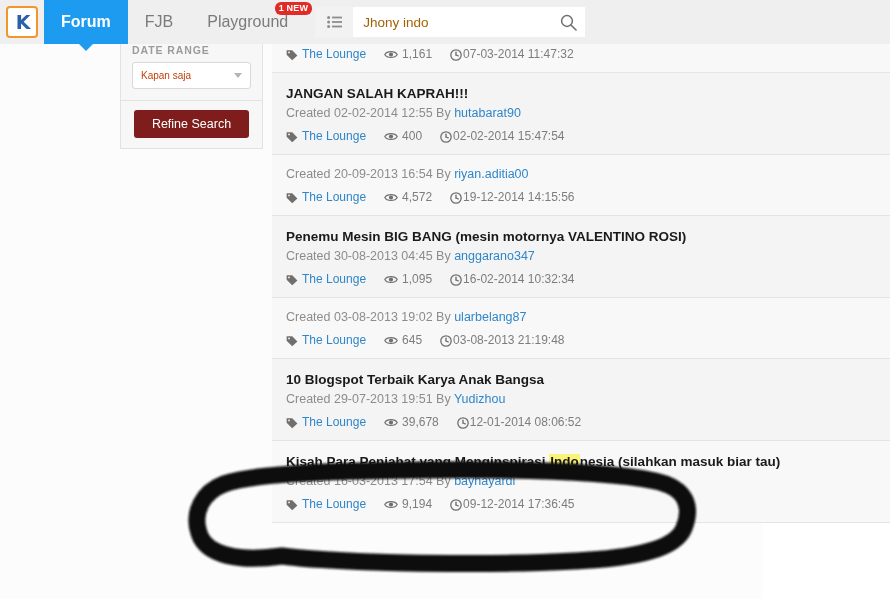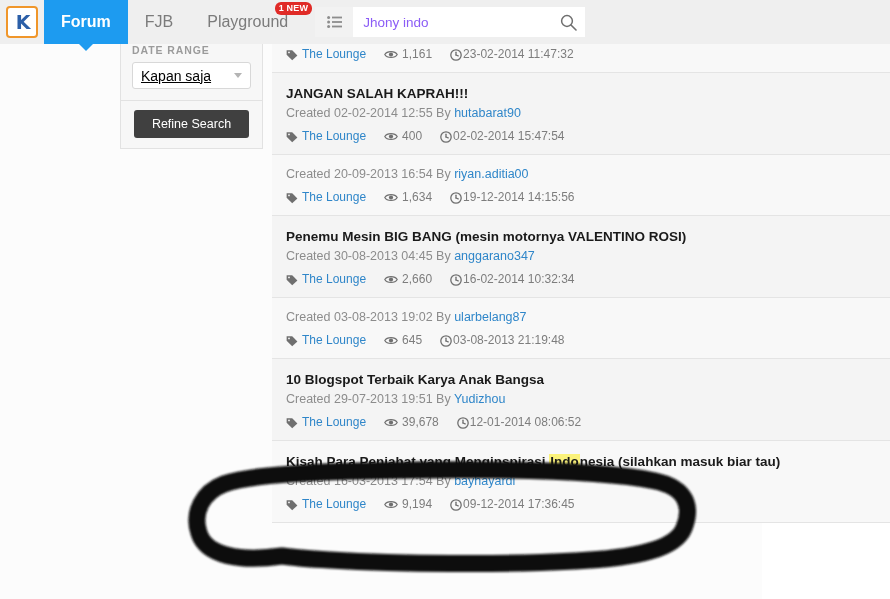--- a/index.html
+++ b/index.html
@@ -92,21 +92,21 @@
     width: 198px; height: 30px;
     background: #ffffff;
     display: flex; align-items: center;
     padding: 0 8px 0 10px;
   }
   .search-field input {
     border: none; outline: none;
     background: transparent;
     font-family: "Liberation Sans", sans-serif;
     font-size: 13.5px;
-    color: #8b5cf6;
+    color: #a16207;
     width: 100%;
     height: 100%;
   }
   .search-field input::placeholder { color: #9a9a9a; }
   .search-go {
     width: 34px; height: 30px;
     background: #ffffff;
     display: flex; align-items: center; justify-content: center;
     cursor: pointer;
   }
@@ -140,34 +140,34 @@
   .refine-select {
     height: 27px;
     background: #ffffff;
     border: 1px solid #d8d8d8;
     border-radius: 3px;
     display: flex; align-items: center;
     padding: 0 8px;
     justify-content: space-between;
     cursor: pointer;
   }
-  .refine-select .sel-text { font-size: 14px; color: #000000; text-decoration: underline; }
+  .refine-select .sel-text { font-size: 10px; color: #c2410c; }
   .caret-down {
     width: 0; height: 0;
     border-left: 4px solid transparent;
     border-right: 4px solid transparent;
     border-top: 5px solid #b4b4b4;
   }
   .refine-footer {
     border-top: 1px solid #e2e2e2;
     padding: 9px 0 10px 0;
     display: flex; justify-content: center;
   }
   .refine-btn {
-    background: #404040;
+    background: #7f1d1d;
     color: #ffffff;
     border: none;
     font-family: "Liberation Sans", sans-serif;
     font-size: 12.5px;
     padding: 7px 18px;
     border-radius: 3px;
     cursor: pointer;
   }
 
   
@@ -305,21 +305,21 @@
                 <circle cx="7" cy="5.5" r="2.1" fill="#6f6f6f"></circle>
               </svg>
               <span class="meta-views">1,161</span>
             </span>
             <span class="mi">
               <svg width="12" height="12" viewBox="0 0 12 12">
                 <circle cx="6" cy="6" r="5.2" fill="none" stroke="#6f6f6f" stroke-width="1.3"></circle>
                 <line x1="6" y1="6" x2="6" y2="3.2" stroke="#6f6f6f" stroke-width="1.3" stroke-linecap="round"></line>
                 <line x1="6" y1="6" x2="8.2" y2="6.9" stroke="#6f6f6f" stroke-width="1.3" stroke-linecap="round"></line>
               </svg>
-              <span class="meta-date">23-02-2014 11:47:32</span>
+              <span class="meta-date">07-03-2014 11:47:32</span>
             </span>
           </div>
         </div>
         <div class="result-row alt">
           <div class="r-title">JANGAN SALAH KAPRAH!!!</div>
           <div class="r-created">Created 02-02-2014 12:55 By <span class="r-author">hutabarat90</span></div>
           <div class="r-meta">
             <span class="mi">
               <svg width="12" height="12" viewBox="0 0 12 12">
                 <path d="M0.6 1.2 L6.2 1.2 L11.4 6.4 L6.2 11.2 L0.6 5.8 Z" fill="#6f6f6f"></path>
@@ -352,21 +352,21 @@
                 <path d="M0.6 1.2 L6.2 1.2 L11.4 6.4 L6.2 11.2 L0.6 5.8 Z" fill="#6f6f6f"></path>
                 <circle cx="3" cy="3.4" r="0.9" fill="#f8f8f8"></circle>
               </svg>
               <span class="meta-forum">The Lounge</span>
             </span>
             <span class="mi">
               <svg width="14" height="11" viewBox="0 0 14 11">
                 <path d="M0.8 5.5 C3 1.6, 11 1.6, 13.2 5.5 C11 9.4, 3 9.4, 0.8 5.5 Z" fill="none" stroke="#6f6f6f" stroke-width="1.2"></path>
                 <circle cx="7" cy="5.5" r="2.1" fill="#6f6f6f"></circle>
               </svg>
-              <span class="meta-views">1,634</span>
+              <span class="meta-views">4,572</span>
             </span>
             <span class="mi">
               <svg width="12" height="12" viewBox="0 0 12 12">
                 <circle cx="6" cy="6" r="5.2" fill="none" stroke="#6f6f6f" stroke-width="1.3"></circle>
                 <line x1="6" y1="6" x2="6" y2="3.2" stroke="#6f6f6f" stroke-width="1.3" stroke-linecap="round"></line>
                 <line x1="6" y1="6" x2="8.2" y2="6.9" stroke="#6f6f6f" stroke-width="1.3" stroke-linecap="round"></line>
               </svg>
               <span class="meta-date">19-12-2014 14:15:56</span>
             </span>
           </div>
@@ -380,21 +380,21 @@
                 <path d="M0.6 1.2 L6.2 1.2 L11.4 6.4 L6.2 11.2 L0.6 5.8 Z" fill="#6f6f6f"></path>
                 <circle cx="3" cy="3.4" r="0.9" fill="#f8f8f8"></circle>
               </svg>
               <span class="meta-forum">The Lounge</span>
             </span>
             <span class="mi">
               <svg width="14" height="11" viewBox="0 0 14 11">
                 <path d="M0.8 5.5 C3 1.6, 11 1.6, 13.2 5.5 C11 9.4, 3 9.4, 0.8 5.5 Z" fill="none" stroke="#6f6f6f" stroke-width="1.2"></path>
                 <circle cx="7" cy="5.5" r="2.1" fill="#6f6f6f"></circle>
               </svg>
-              <span class="meta-views">2,660</span>
+              <span class="meta-views">1,095</span>
             </span>
             <span class="mi">
               <svg width="12" height="12" viewBox="0 0 12 12">
                 <circle cx="6" cy="6" r="5.2" fill="none" stroke="#6f6f6f" stroke-width="1.3"></circle>
                 <line x1="6" y1="6" x2="6" y2="3.2" stroke="#6f6f6f" stroke-width="1.3" stroke-linecap="round"></line>
                 <line x1="6" y1="6" x2="8.2" y2="6.9" stroke="#6f6f6f" stroke-width="1.3" stroke-linecap="round"></line>
               </svg>
               <span class="meta-date">16-02-2014 10:32:34</span>
             </span>
           </div>

